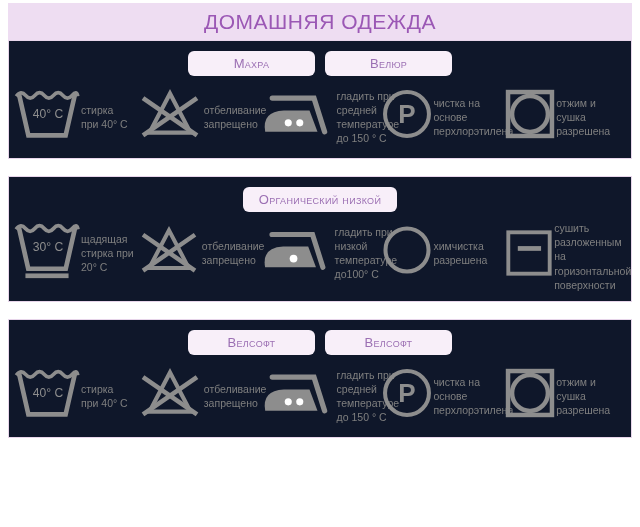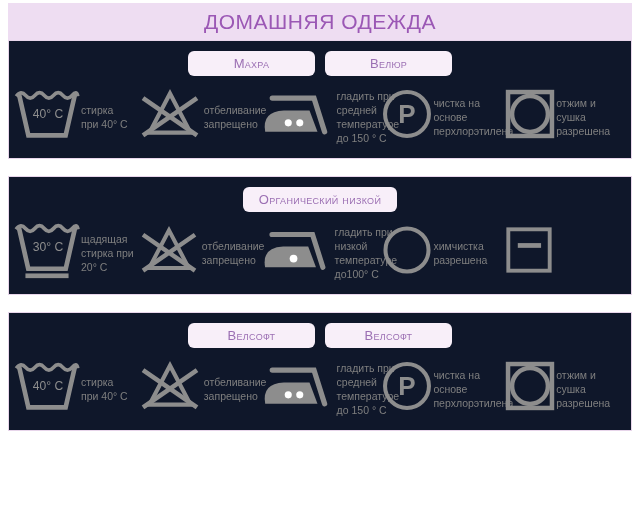--- a/index.html
+++ b/index.html
@@ -204,20 +204,24 @@
         </div>
         <div class="label">химчистка
 разрешена</div>
       </div>
       <div class="item">
         <div class="icon-box">
           <svg width="50" height="50" viewBox="0 0 58 58">
               <use href="#sym-square-line"></use>
             </svg>
         </div>
+        <div class="label">сушить
+разложенным
+на горизонтальной
+поверхности</div>
       </div>
     </div>
   </section>
 
   <section class="card">
     <div class="chips">
       <div class="chip">Велсофт</div>
       <div class="chip">Велсофт</div>
     </div>
     <div class="items">

